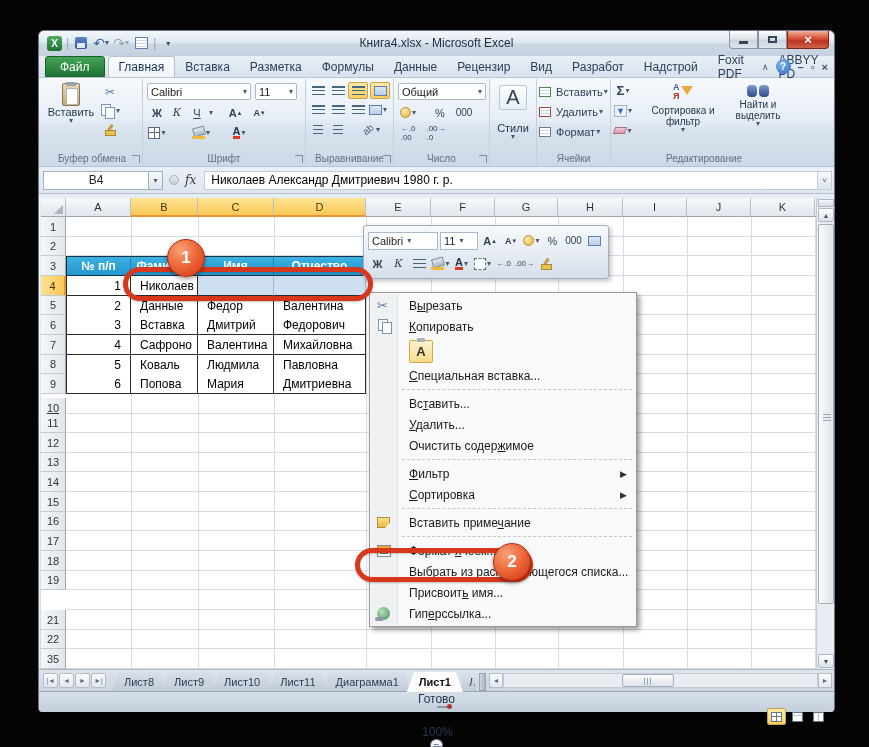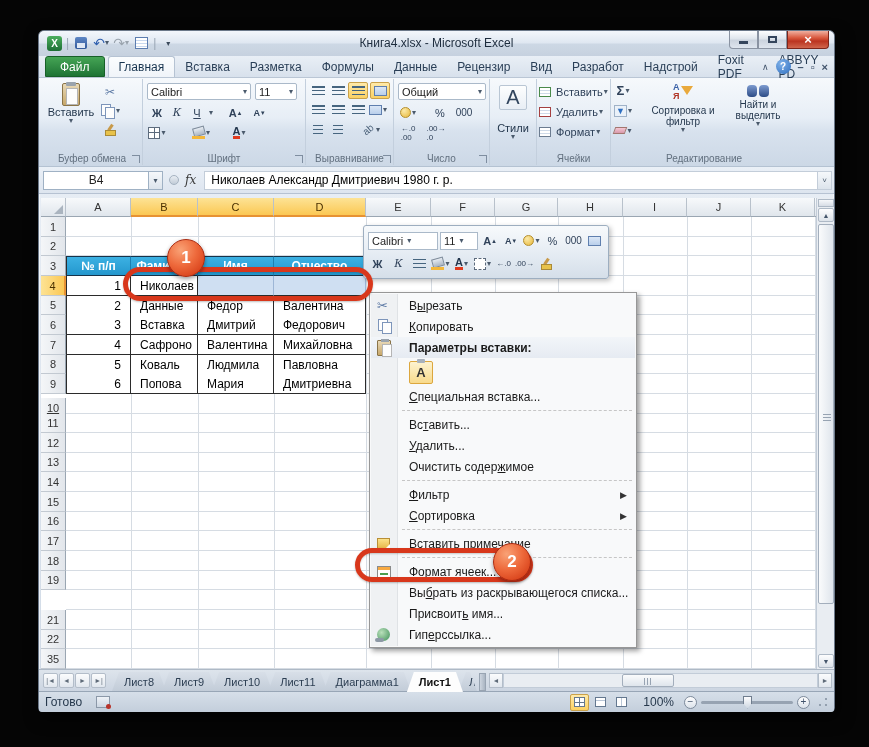--- a/index.html
+++ b/index.html
@@ -151,21 +151,21 @@
   .harrow{width:14px;height:15px;margin-top:2px;border:1px solid #b3bdc9;background:linear-gradient(#fbfcfd,#e1e7ee);
     color:#5f6b79;font-size:7px;display:flex;align-items:center;justify-content:center;}
   #htrack{position:relative;height:15px;margin-top:2px;flex:1;background:#e9edf2;border:1px solid #c2ccd8;}
   #hthumb{position:absolute;left:118px;top:0;width:52px;height:13px;background:linear-gradient(#fafbfc,#dfe5ec);
     border:1px solid #a3aebc;border-radius:2px;}
   #hthumb::after{content:"";position:absolute;top:3px;left:50%;margin-left:-4px;width:8px;height:7px;
     background:repeating-linear-gradient(90deg,#97a3b2 0 1px,transparent 1px 3px);}
   
   #statusbar{left:0;top:660px;right:0;height:21px;border-radius:0 0 3px 3px;
     background:linear-gradient(#d6dfe9,#c3cedb);border-top:1px solid #98a6b6;display:flex;align-items:center;
-    font-size:12px;color:#26384c;padding:0 6px;}
+    font-size:12px;color:#26384c;padding:0 6px;flex-direction:column;}
   #recico{width:14px;height:12px;margin-left:14px;background:linear-gradient(#eef2f7,#ccd6e2);border:1px solid #8b98a8;position:relative;}
   #recico::after{content:"";position:absolute;right:-2px;bottom:-2px;width:5px;height:5px;border-radius:50%;background:#b8332a;}
   #views{margin-left:auto;display:flex;gap:2px;align-items:center;}
   .vb{width:19px;height:17px;display:flex;align-items:center;justify-content:center;border-radius:2px;border:1px solid transparent;}
   .vb.hl{background:linear-gradient(#ffeaa9,#fbd163);border-color:#c9a14a;}
   .vb span{width:11px;height:10px;border:1px solid #64788f;background:#fff;}
   .vb.v1 span{background:linear-gradient(#64788f,#64788f) center/100% 1px no-repeat,linear-gradient(#64788f,#64788f) center/1px 100% no-repeat,#fff;}
   .vb.v2 span{background:linear-gradient(#fff 0 2px,#b9c6d6 2px 3px,#fff 3px);}
   .vb.v3 span{background:linear-gradient(90deg,#fff 0 4px,#b9c6d6 4px 5px,#fff 5px);}
   #zoomlvl{margin:0 10px 0 12px;}
@@ -652,24 +652,20 @@
   <div class="ab" id="ctx">
     <div id="ctxgutter"></div>
   <div class="mi">
         <div class="ico ico-scissors">✂</div>
         <span>В<span class="u">ы</span>резать</span>
       </div>
       <div class="mi">
         <div class="ico ico-copy"></div>
         <span><span class="u">К</span>опировать</span>
       </div>
-      <div class="mi bold hlrow">
-        <div class="ico ico-paste"></div>
-        <span>Параметры вставки:</span>
-      </div>
       <div class="pasterow">
         <div class="pasteA">А</div>
       </div>
       <div class="mi">
         <span><span class="u">С</span>пециальная вставка...</span>
       </div>
       <div class="msep"></div>
       <div class="mi">
         <span>Вс<span class="u">т</span>авить...</span>
       </div>

